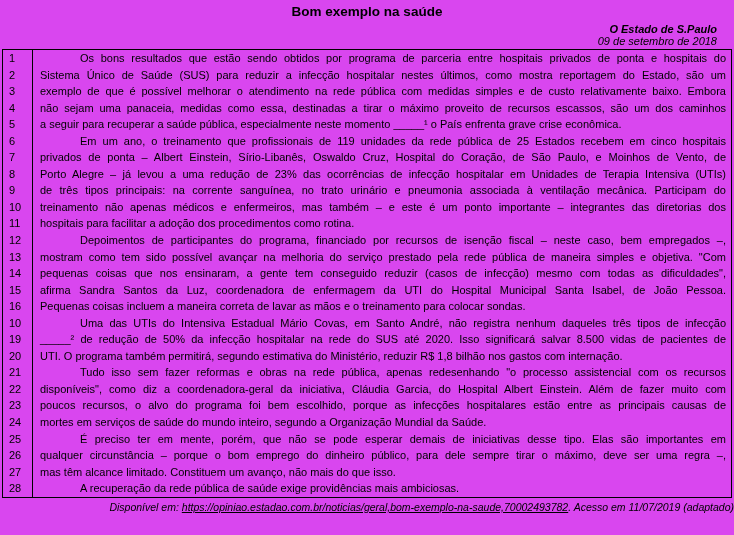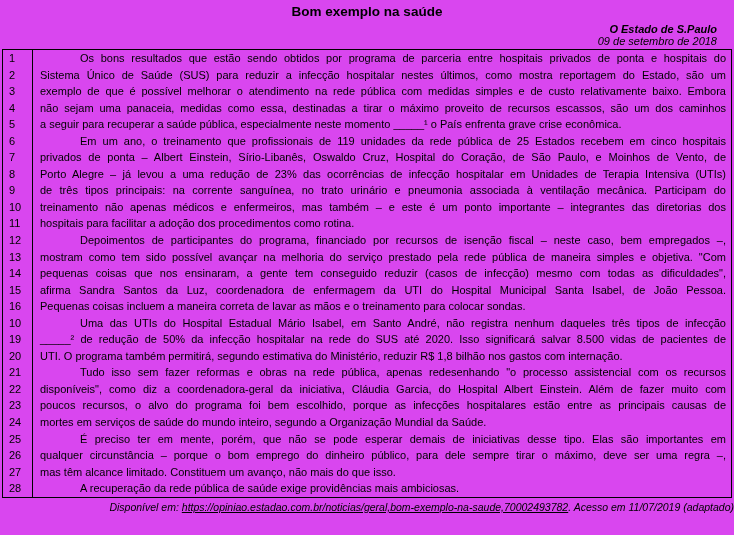--- a/index.html
+++ b/index.html
@@ -123,21 +123,21 @@
         <div class="txt">afirma Sandra Santos da Luz, coordenadora de enfermagem da UTI do Hospital Municipal Santa Isabel, de João Pessoa.</div>
       </div>
 
       <div class="row">
         <div class="num">16</div>
         <div class="txt end">Pequenas coisas incluem a maneira correta de lavar as mãos e o treinamento para colocar sondas.</div>
       </div>
 
       <div class="row">
         <div class="num">10</div>
-        <div class="txt indent">Uma das UTIs do Hospital Estadual Mário Isabel, em Santo André, não registra nenhum daqueles três tipos de infecção</div>
+        <div class="txt indent">Uma das UTIs do Intensiva Estadual Mário Covas, em Santo André, não registra nenhum daqueles três tipos de infecção</div>
       </div>
 
 
       <div class="row">
         <div class="num">19</div>
         <div class="txt">_____² de redução de 50% da infecção hospitalar na rede do SUS até 2020. Isso significará salvar 8.500 vidas de pacientes de</div>
       </div>
 
       <div class="row">
         <div class="num">20</div>

